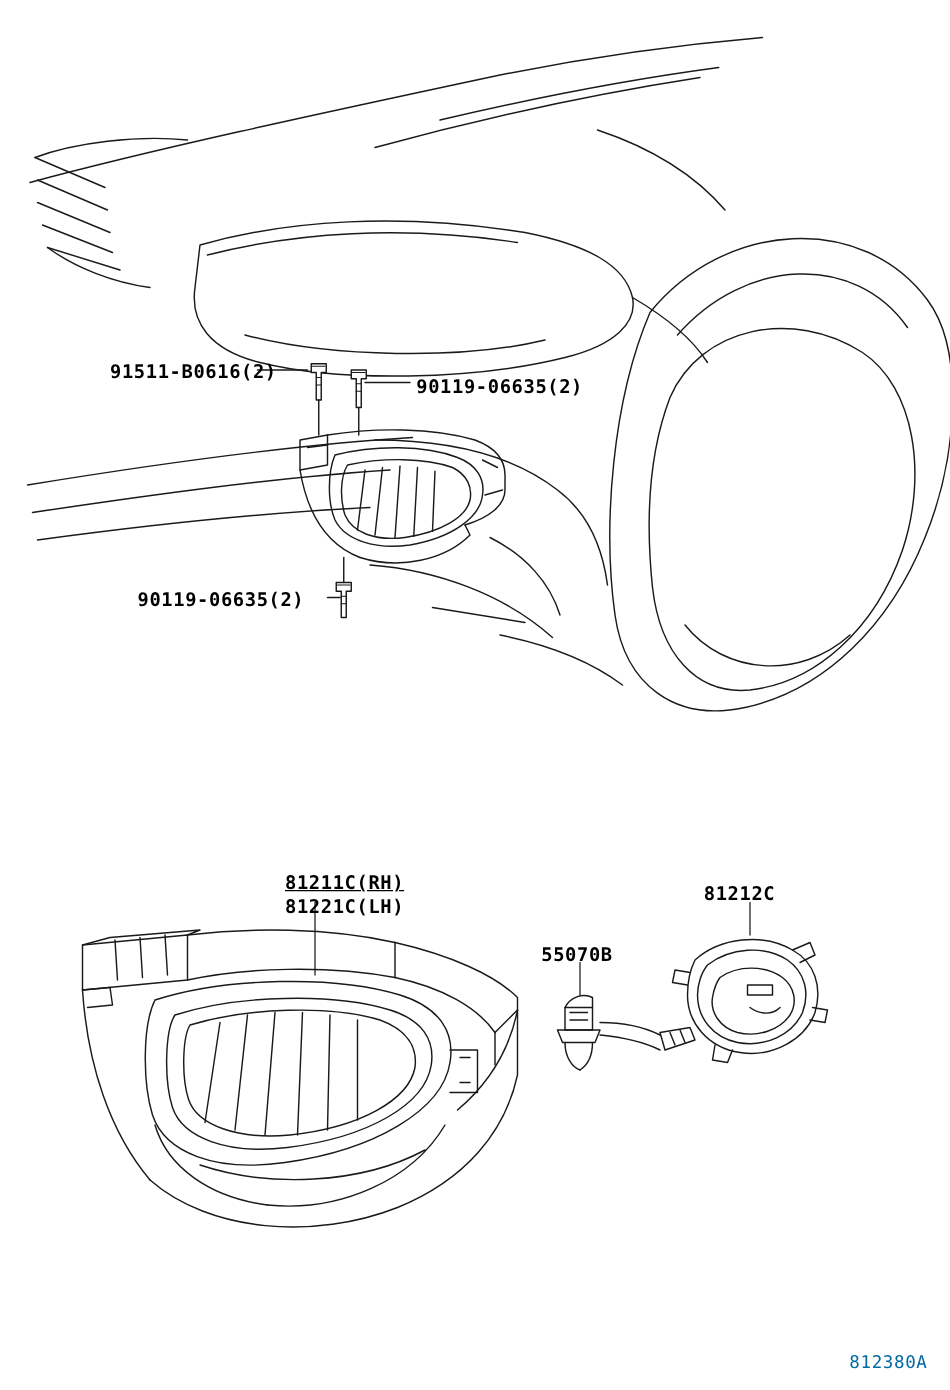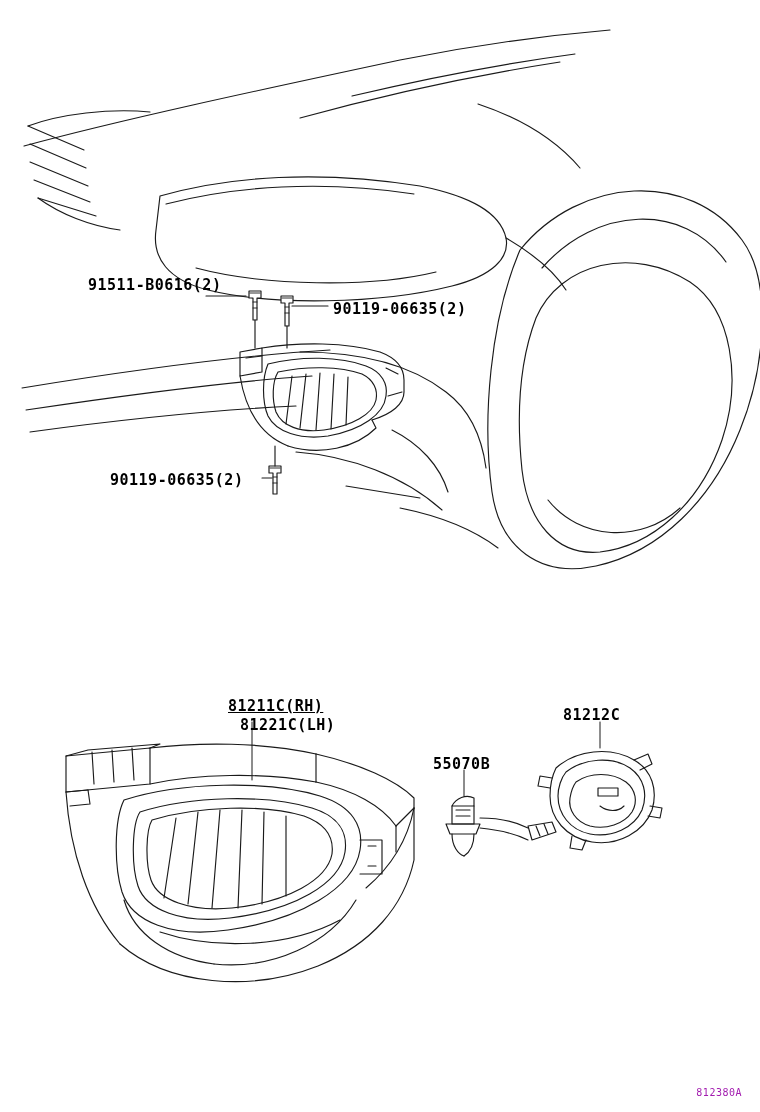--- a/index.html
+++ b/index.html
@@ -33,24 +33,24 @@
     font-size: 15px;
     letter-spacing: 0.5px;
     white-space: nowrap;
     color: #000;
     font-weight: 700;
   }
   .footer-code {
     position: absolute;
     right: 18px;
     bottom: 14px;
-    font-size: 10px;
+    font-size: 14px;
     font-family: "DejaVu Sans Mono", monospace;
     letter-spacing: 0.5px;
-    color: #a21caf;
+    color: #0369a1;
   }
 </style>
 </head>
 <body>
 
 <div id="diagram-root">
 
   <svg class="layer" viewBox="0 0 760 1112" xmlns="http://www.w3.org/2000/svg">
     <g fill="none" stroke="#1a1a1a" stroke-width="1.15" stroke-linecap="round" stroke-linejoin="round">
 
@@ -225,29 +225,29 @@
 
       <path d="M598 788 L 618 788 L 618 796 L 598 796 Z"></path>
       <path d="M600 806 C 608 812, 618 812, 624 806"></path>
 
       <path d="M252 722 L 252 780" stroke-width="1"></path>
       <path d="M464 770 L 464 796" stroke-width="1"></path>
       <path d="M600 722 L 600 748" stroke-width="1"></path>
     </g>
   </svg>
 
-  <div class="lbl" style="left:88px; top:276px;">91511-B0616(2)</div>
+  <div class="lbl" style="left:88px; top:288px;">91511-B0616(2)</div>
 
   <div class="lbl" style="left:333px; top:300px;">90119-06635(2)</div>
 
   <div class="lbl" style="left:110px; top:471px;">90119-06635(2)</div>
 
   <div class="lbl" style="left:228px; top:697px;text-decoration:underline;">81211C(RH)</div>
 
-  <div class="lbl" style="left:240px; top:716px;text-align:right;">81221C(LH)</div>
+  <div class="lbl" style="left:228px; top:716px;text-align:right;">81221C(LH)</div>
 
   <div class="lbl" style="left:433px; top:755px;">55070B</div>
 
   <div class="lbl" style="left:563px; top:706px;">81212C</div>
 
   <div class="footer-code">812380A</div>
 
 </div>
 
 </body></html>

